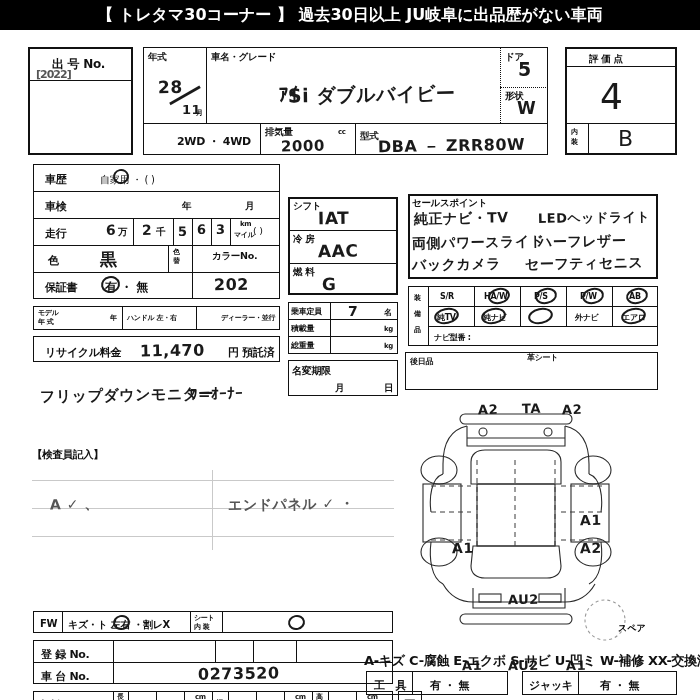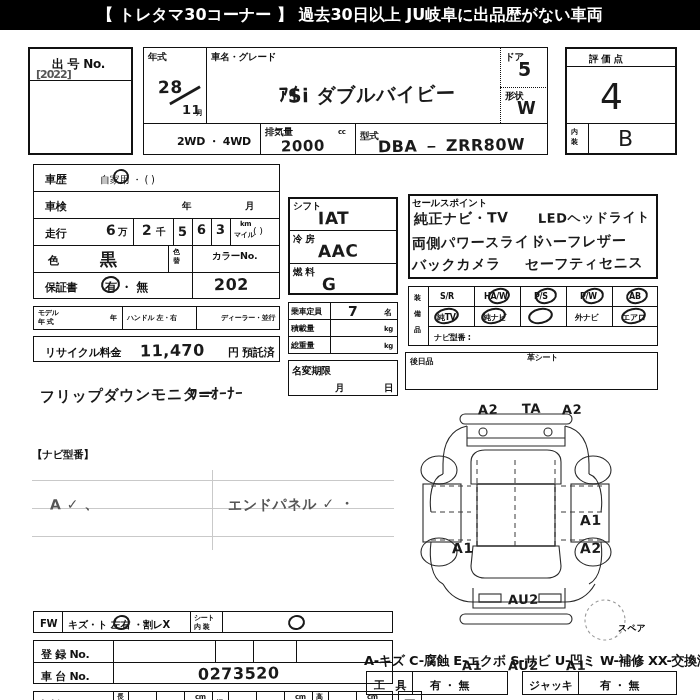--- a/index.html
+++ b/index.html
@@ -245,21 +245,21 @@
   <div class="circ" style="left:528px; top:278px; width:25px; height:16px;"></div>
   <div class="lbl sm" style="left:575px; top:282px;">外ナビ</div>
   <div class="lbl sm" style="left:622px; top:282px;">エアロ</div>
   <div class="circ" style="left:621px; top:278px; width:25px; height:16px;"></div>
 
   <div class="lbl sm" style="left:434px; top:302px;">ナビ型番 :</div>
 
   <div class="bx thin" style="left:405px; top:322px; width:253px; height:38px;"></div>
   <div class="lbl sm" style="left:410px; top:326px;text-align:right;">後日品</div>
 
-  <div class="lbl" style="left:32px; top:418px; font-size:10.5px;">【ナビ型番】</div>
+  <div class="lbl" style="left:32px; top:418px; font-size:10.5px;">【検査員記入】</div>
   <div class="grayline" style="left:32px; top:450px; width:362px;"></div>
   <div class="grayline" style="left:32px; top:478px; width:362px;"></div>
   <div class="grayline" style="left:32px; top:506px; width:362px;"></div>
   <div class="grayline" style="left:212px; top:440px; width:1px; height:80px;"></div>
   <div class="hw r1" style="left:50px; top:466px; font-size:14px; color:#555;">A ✓ 、</div>
   <div class="hw r1" style="left:228px; top:466px; font-size:14px; color:#555;">エンドパネル ✓ ・</div>
 
   <svg id="carimg" viewBox="0 0 215 245">
     <g fill="none" stroke="#2a2a2a" stroke-width="1.1">
 

